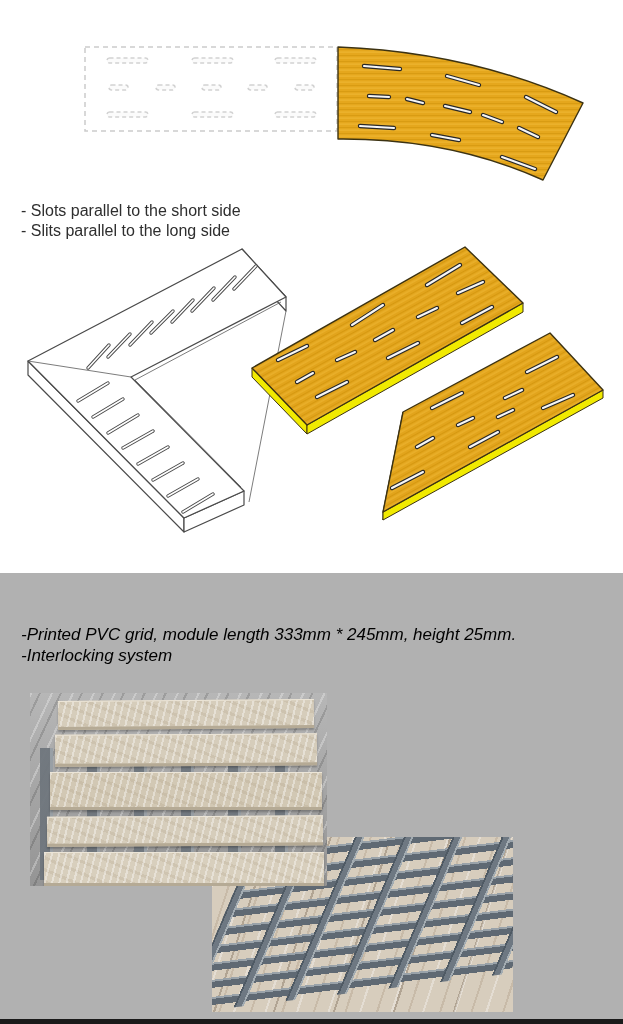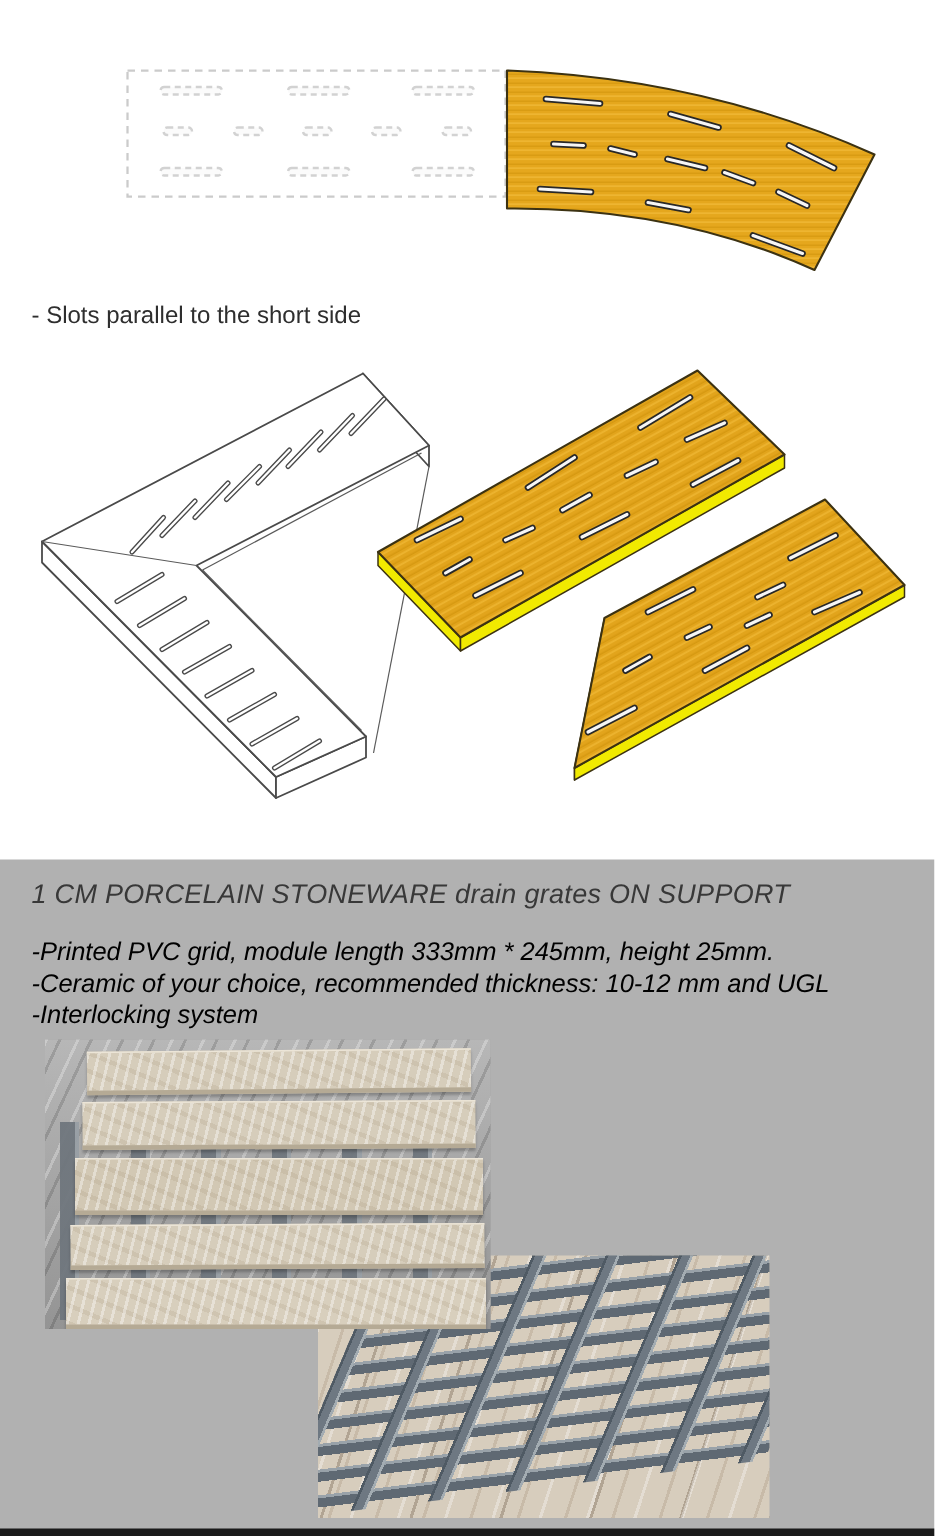--- a/index.html
+++ b/index.html
@@ -144,20 +144,21 @@
           <line class="slot-w" x1="352" y1="105" x2="379" y2="110"></line>
         <line class="slot-b" x1="439" y1="98" x2="458" y2="107"></line>
           <line class="slot-w" x1="439" y1="98" x2="458" y2="107"></line>
         <line class="slot-b" x1="422" y1="127" x2="455" y2="139"></line>
           <line class="slot-w" x1="422" y1="127" x2="455" y2="139"></line>
       </g>
     </svg>
 
     <div class="bullets-top">
       <div>- Slots parallel to the short side</div>
+      <div>- Slits parallel to the long side</div>
     </div>
 
     <svg class="fig" style="left:15px;top:240px;" width="290" height="300" viewBox="0 0 290 300">
 
       <path class="outline" d="M13,121 L169,278 L169,292 L13,135 Z"></path>
       <path class="outline" d="M169,278 L229,251 L229,265 L169,292 Z"></path>
       <path class="outline" d="M227,9 L271,57 L271,71 L227,23 Z"></path>
 
       <path class="outline" d="M13,121 L227,9 L271,57 L116,137 L229,251 L169,278 Z"></path>
 
@@ -270,25 +271,23 @@
           <line class="slot-w" x1="152" y1="47" x2="182" y2="32"></line>
         <line class="slot-b" x1="168" y1="83" x2="198" y2="70"></line>
           <line class="slot-w" x1="168" y1="83" x2="198" y2="70"></line>
         <line class="slot-b" x1="123" y1="92" x2="138" y2="85"></line>
           <line class="slot-w" x1="123" y1="92" x2="138" y2="85"></line>
       </g>
     </svg>
   </section>
 
   <section class="gray-section">
-    <div class="gray-title">1 CM PORCELAIN STONEWARE drain grates ON SUPPORT</div>
 
     <div class="bullets-gray">
       <div>-Printed PVC grid, module length 333mm * 245mm, height 25mm.</div>
-      <div>-Ceramic of your choice, recommended thickness: 10-12 mm and UGL</div>
       <div>-Interlocking system</div>
     </div>
 
     <div class="photo1">
       <div class="pegs"></div>
       <div class="tiles">
         <div class="tile"></div>
         <div class="tile"></div>
         <div class="tile"></div>
         <div class="tile"></div>

